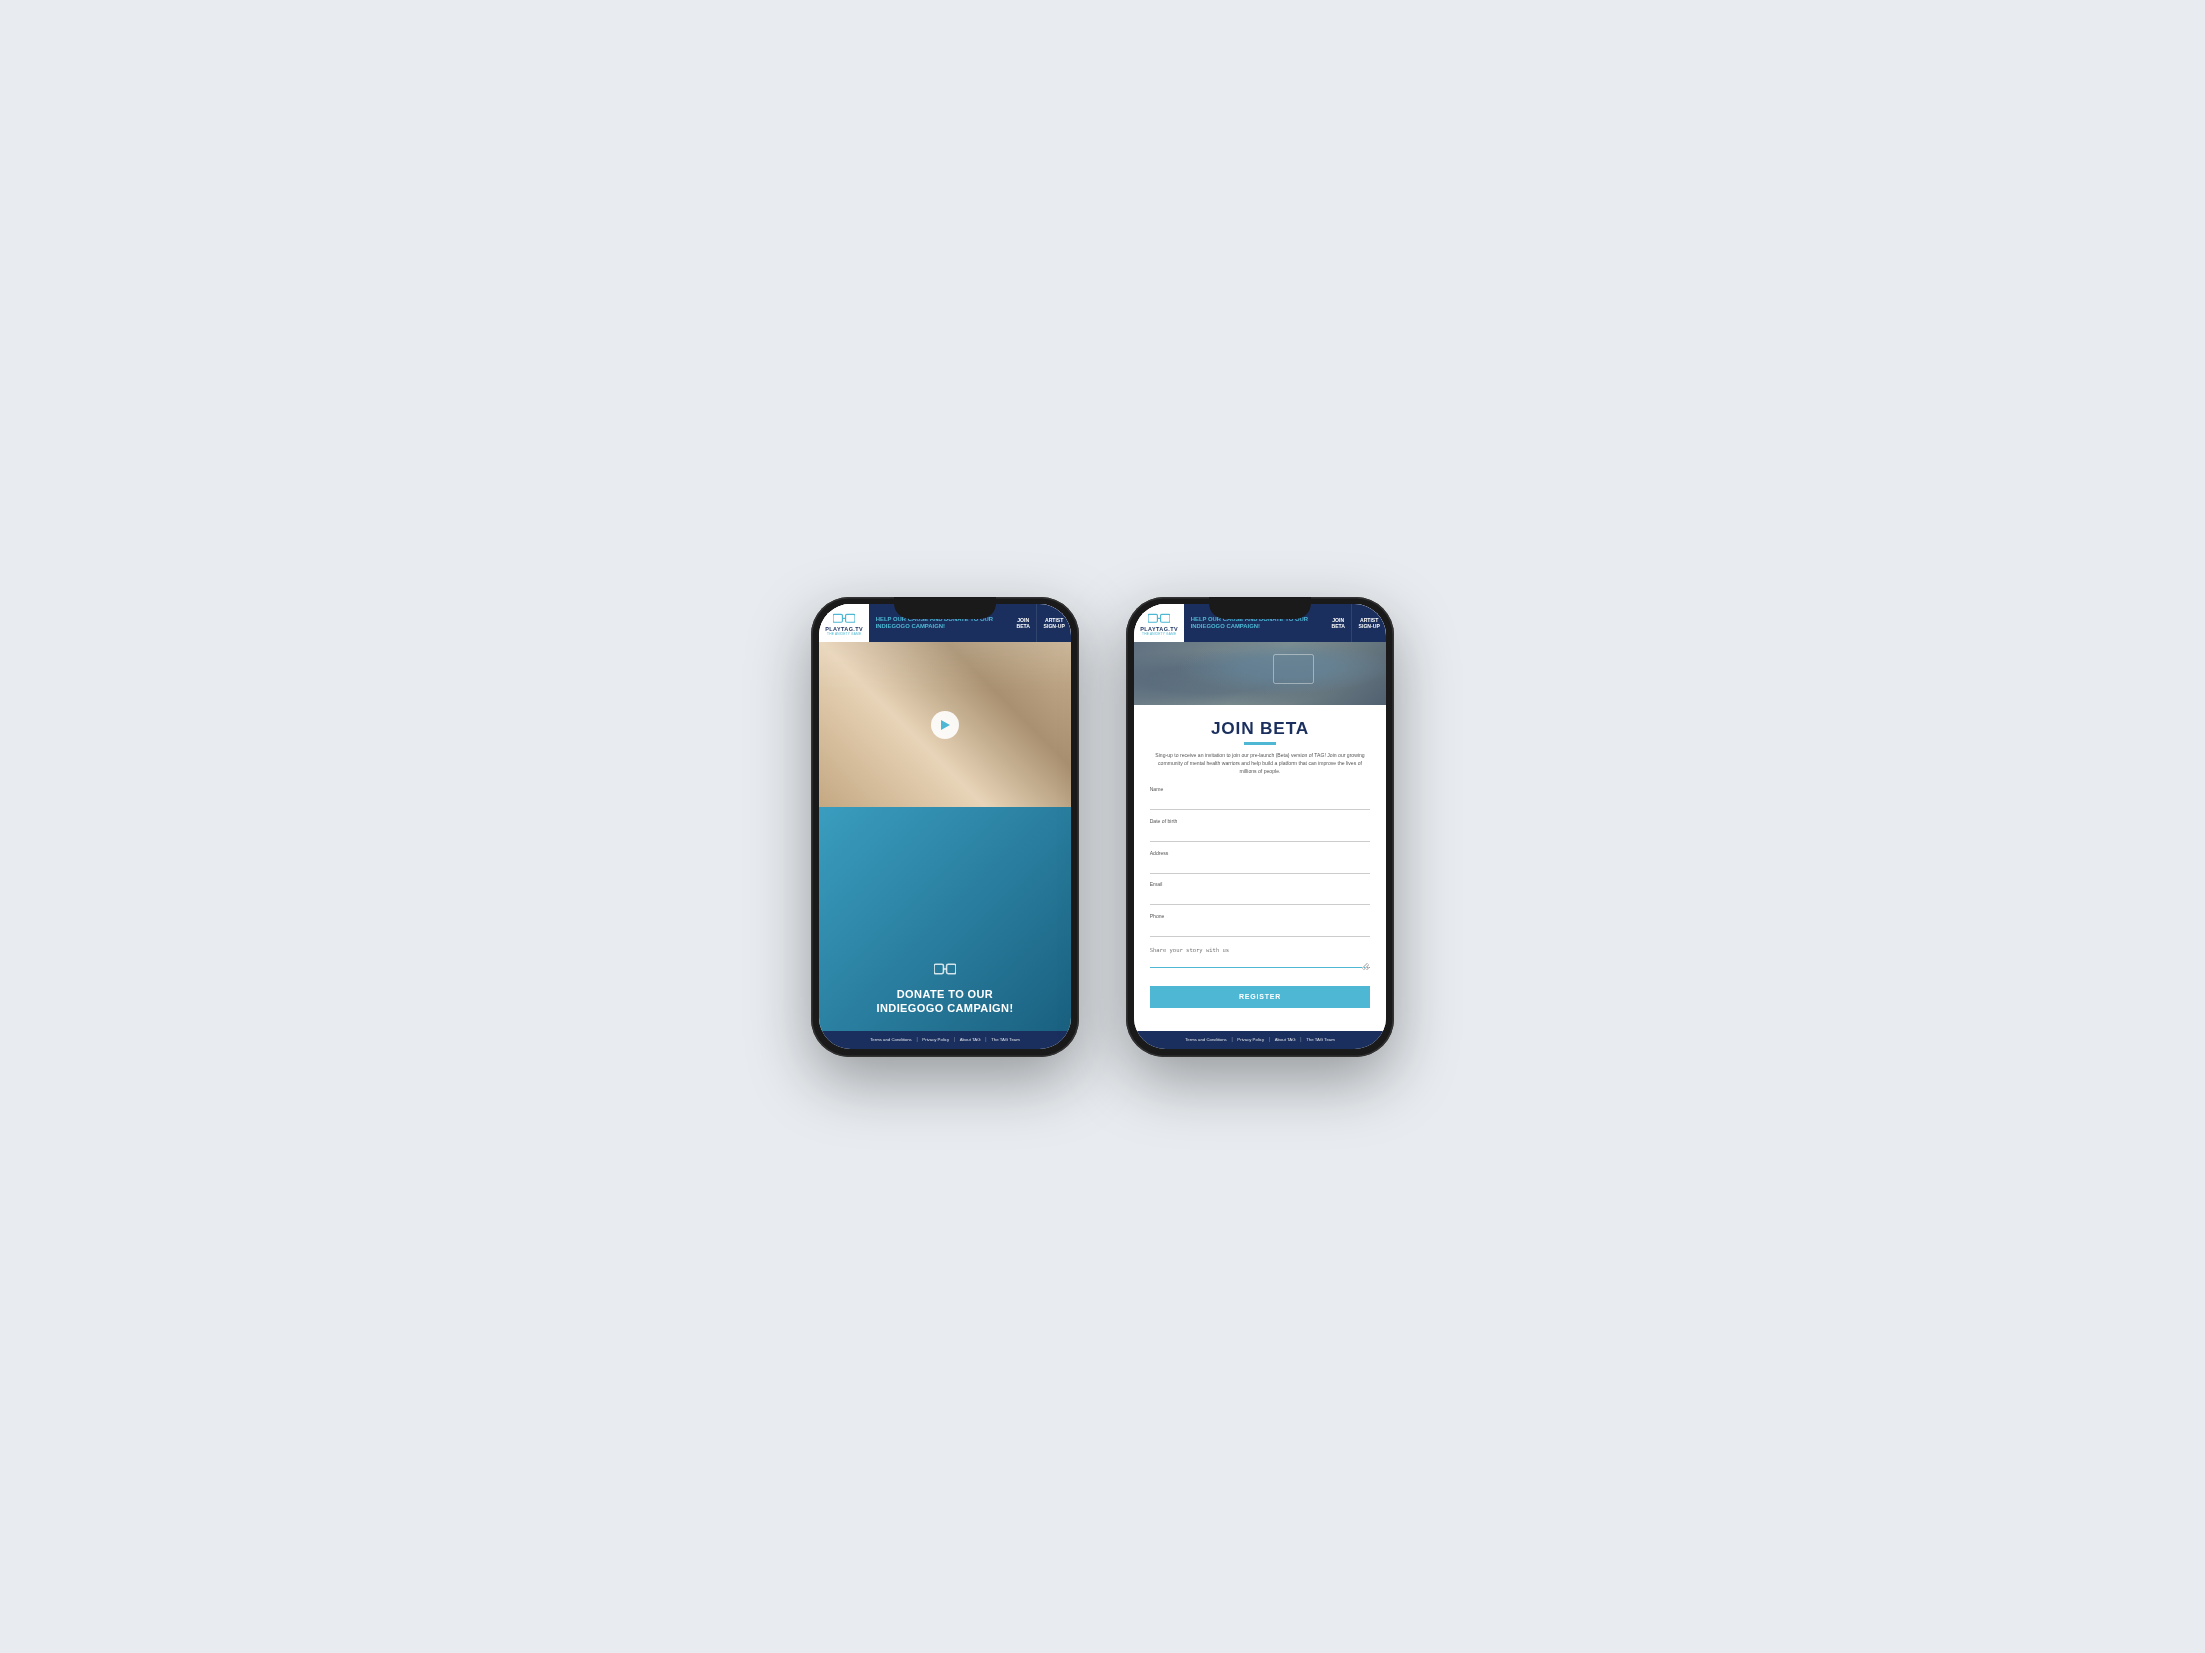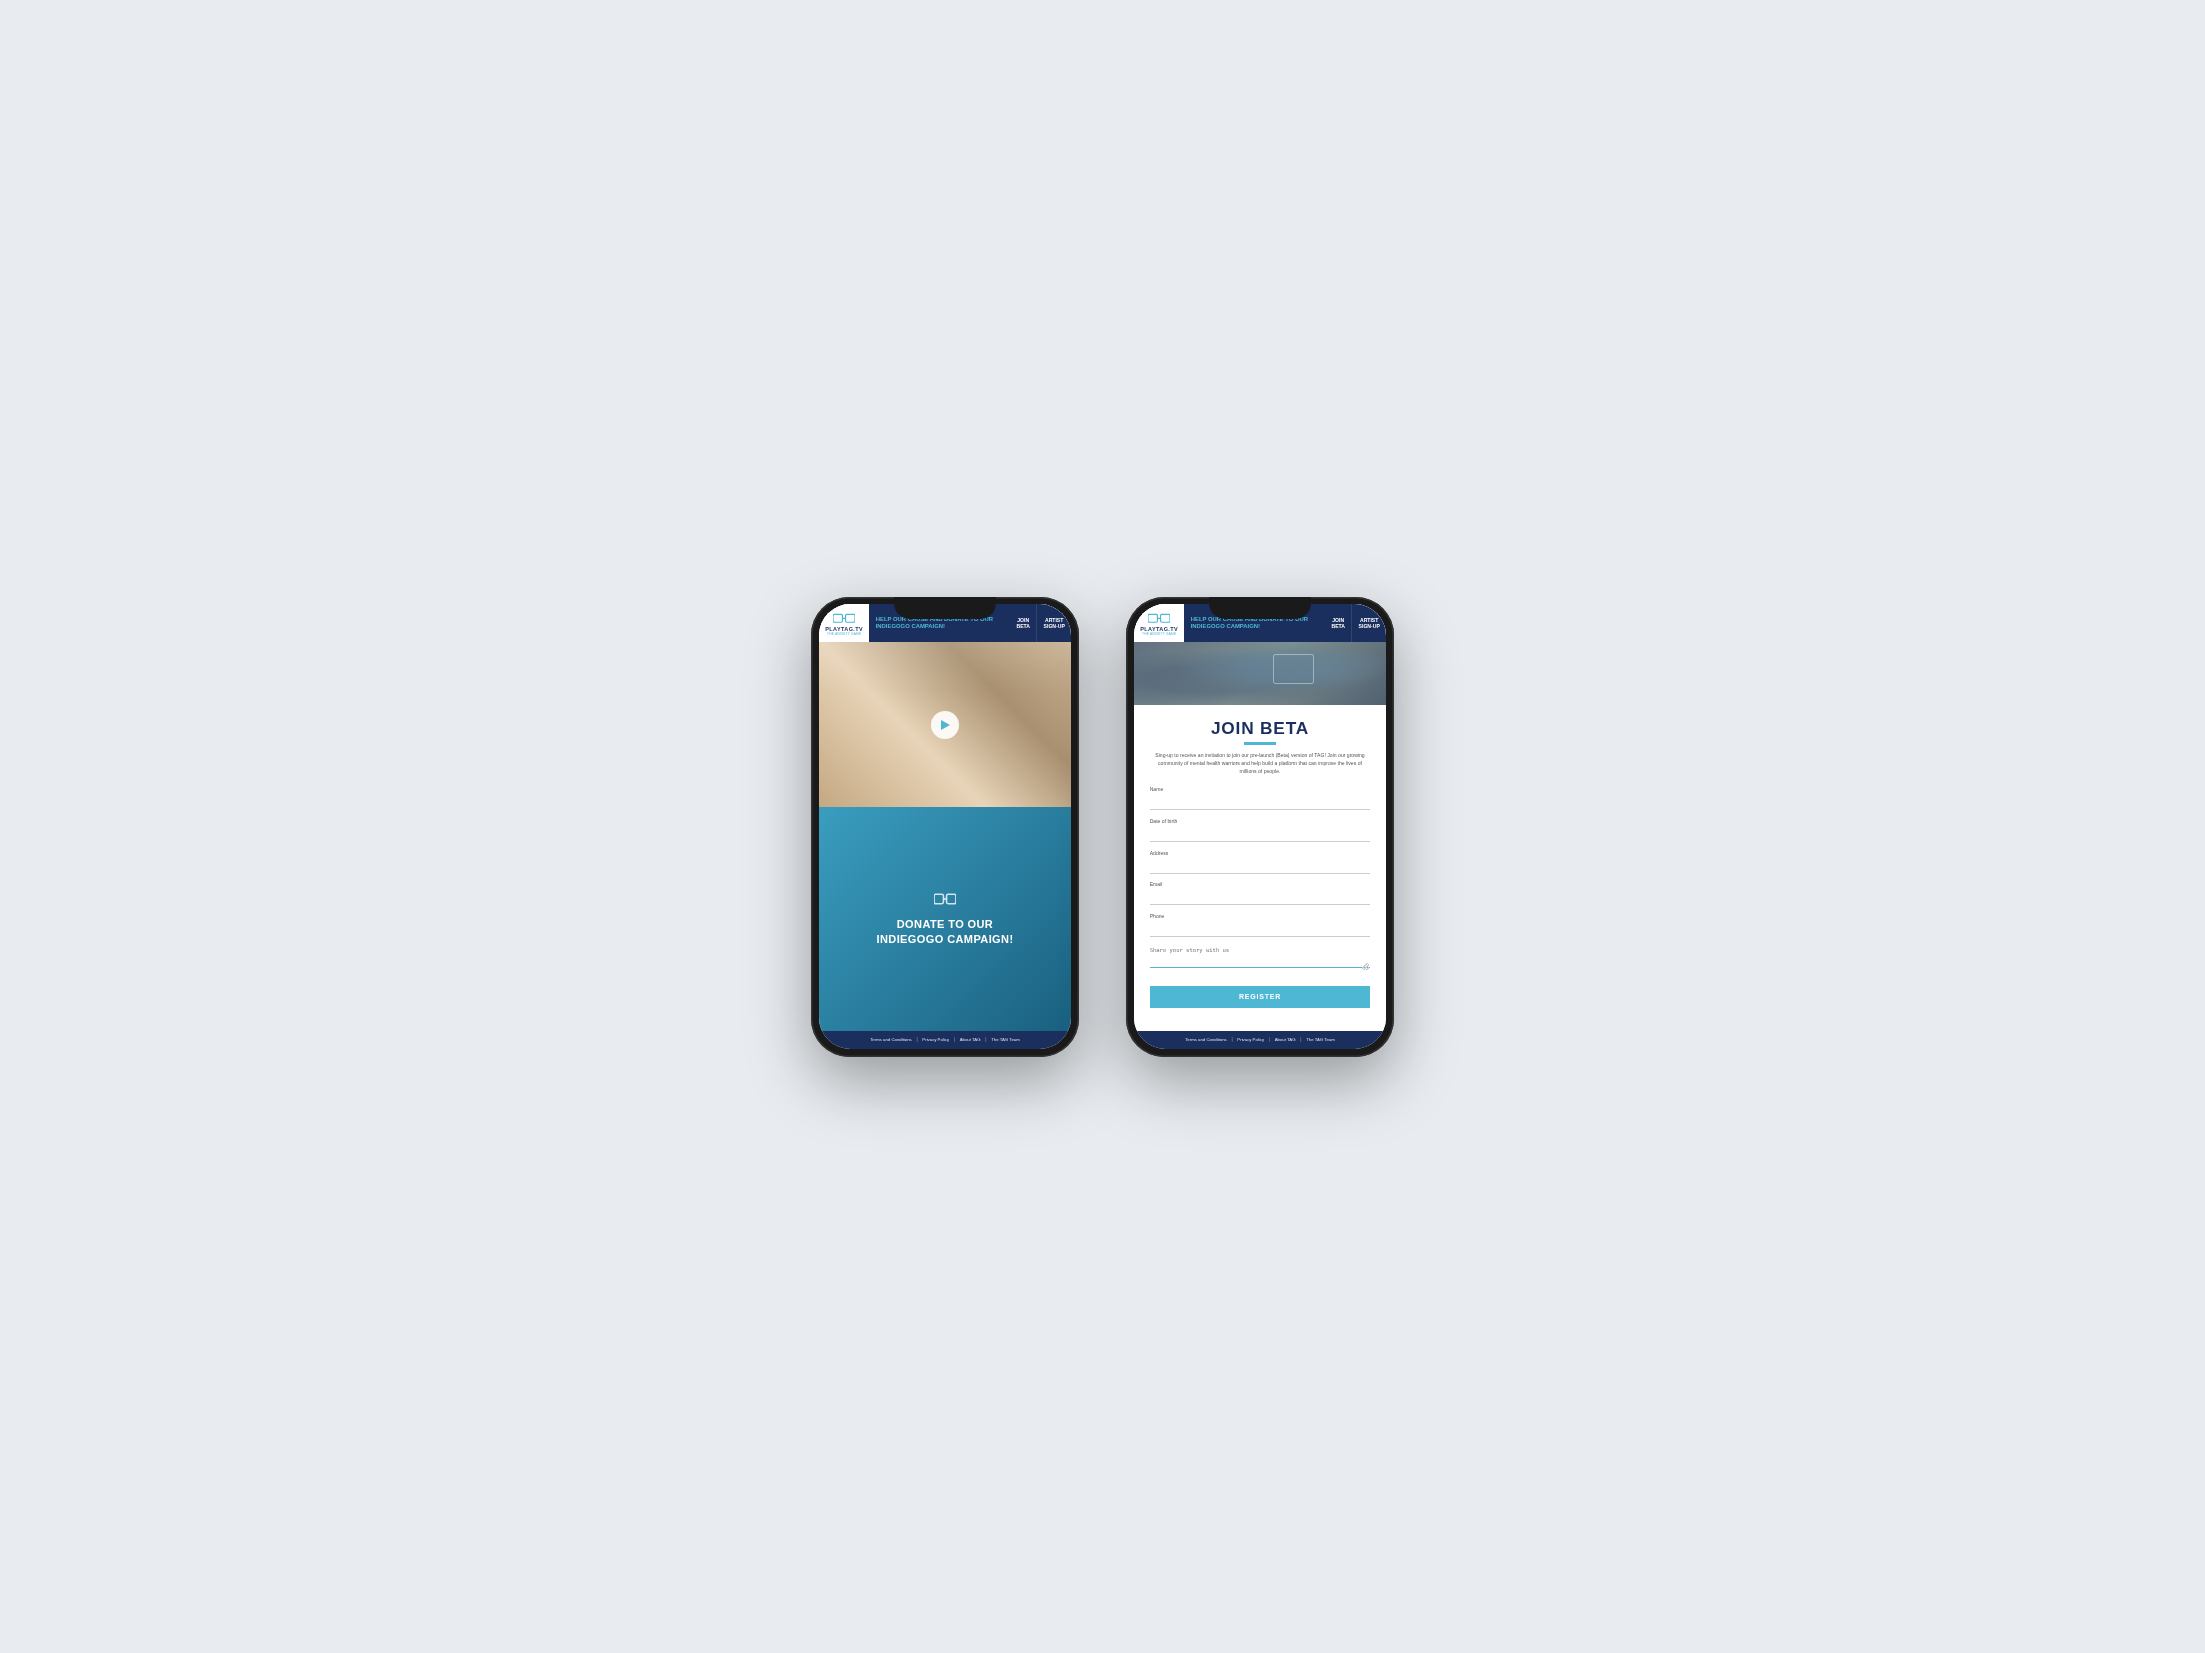--- a/index.html
+++ b/index.html
@@ -227,21 +227,21 @@
       border-color: transparent transparent transparent #4eb8d4;
       margin-left: 1.6px;
     }
 
     .donate-section {
       background: linear-gradient(135deg, #3a9dbf 0%, #2a7fa0 50%, #1a6080 100%);
       padding: 15.8px 12.6px;
       display: flex;
       flex-direction: column;
       align-items: center;
-      justify-content: center;
+      justify-content: flex-end;
       flex: 1;
       min-height: 110px;
     }
 
     .donate-icon {
       color: rgba(255,255,255,0.8);
       font-size: 12.6px;
       margin-bottom: 7.9px;
     }
 

